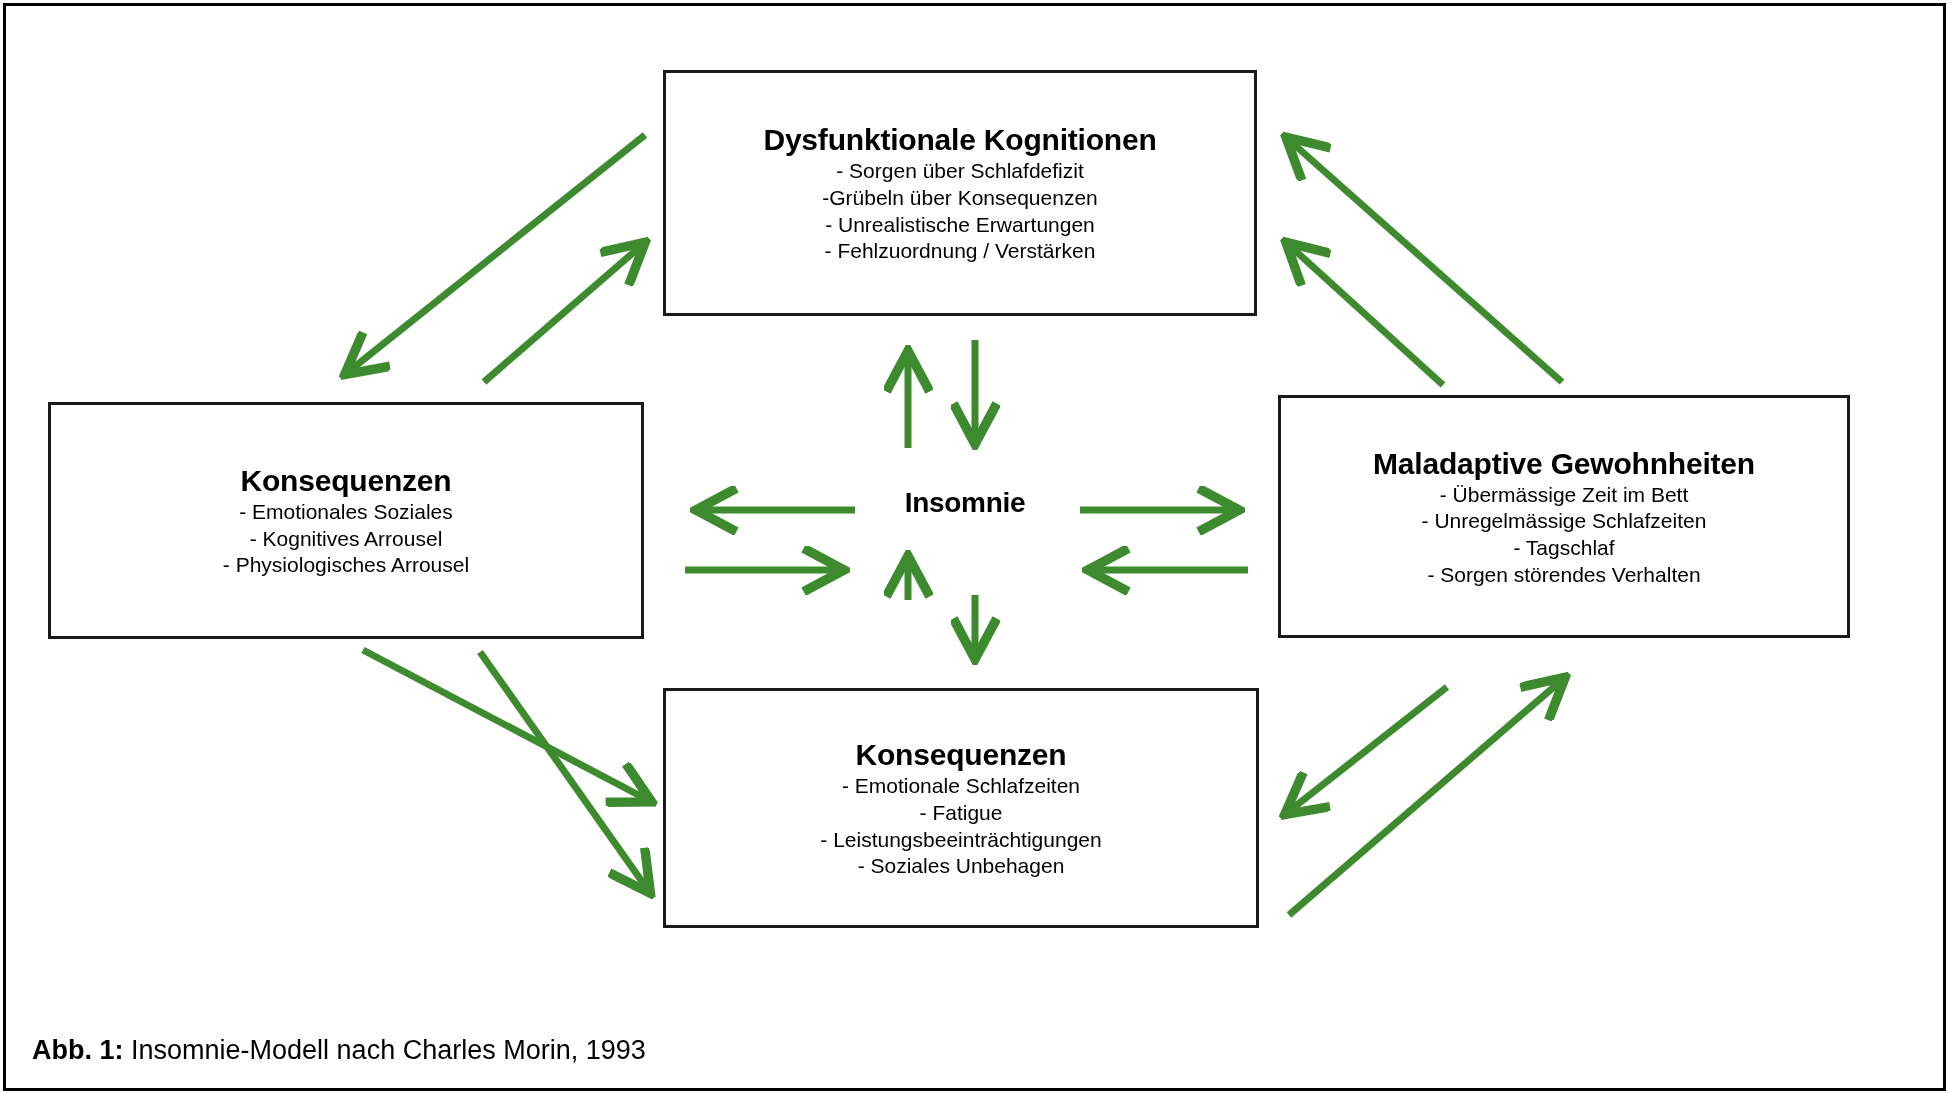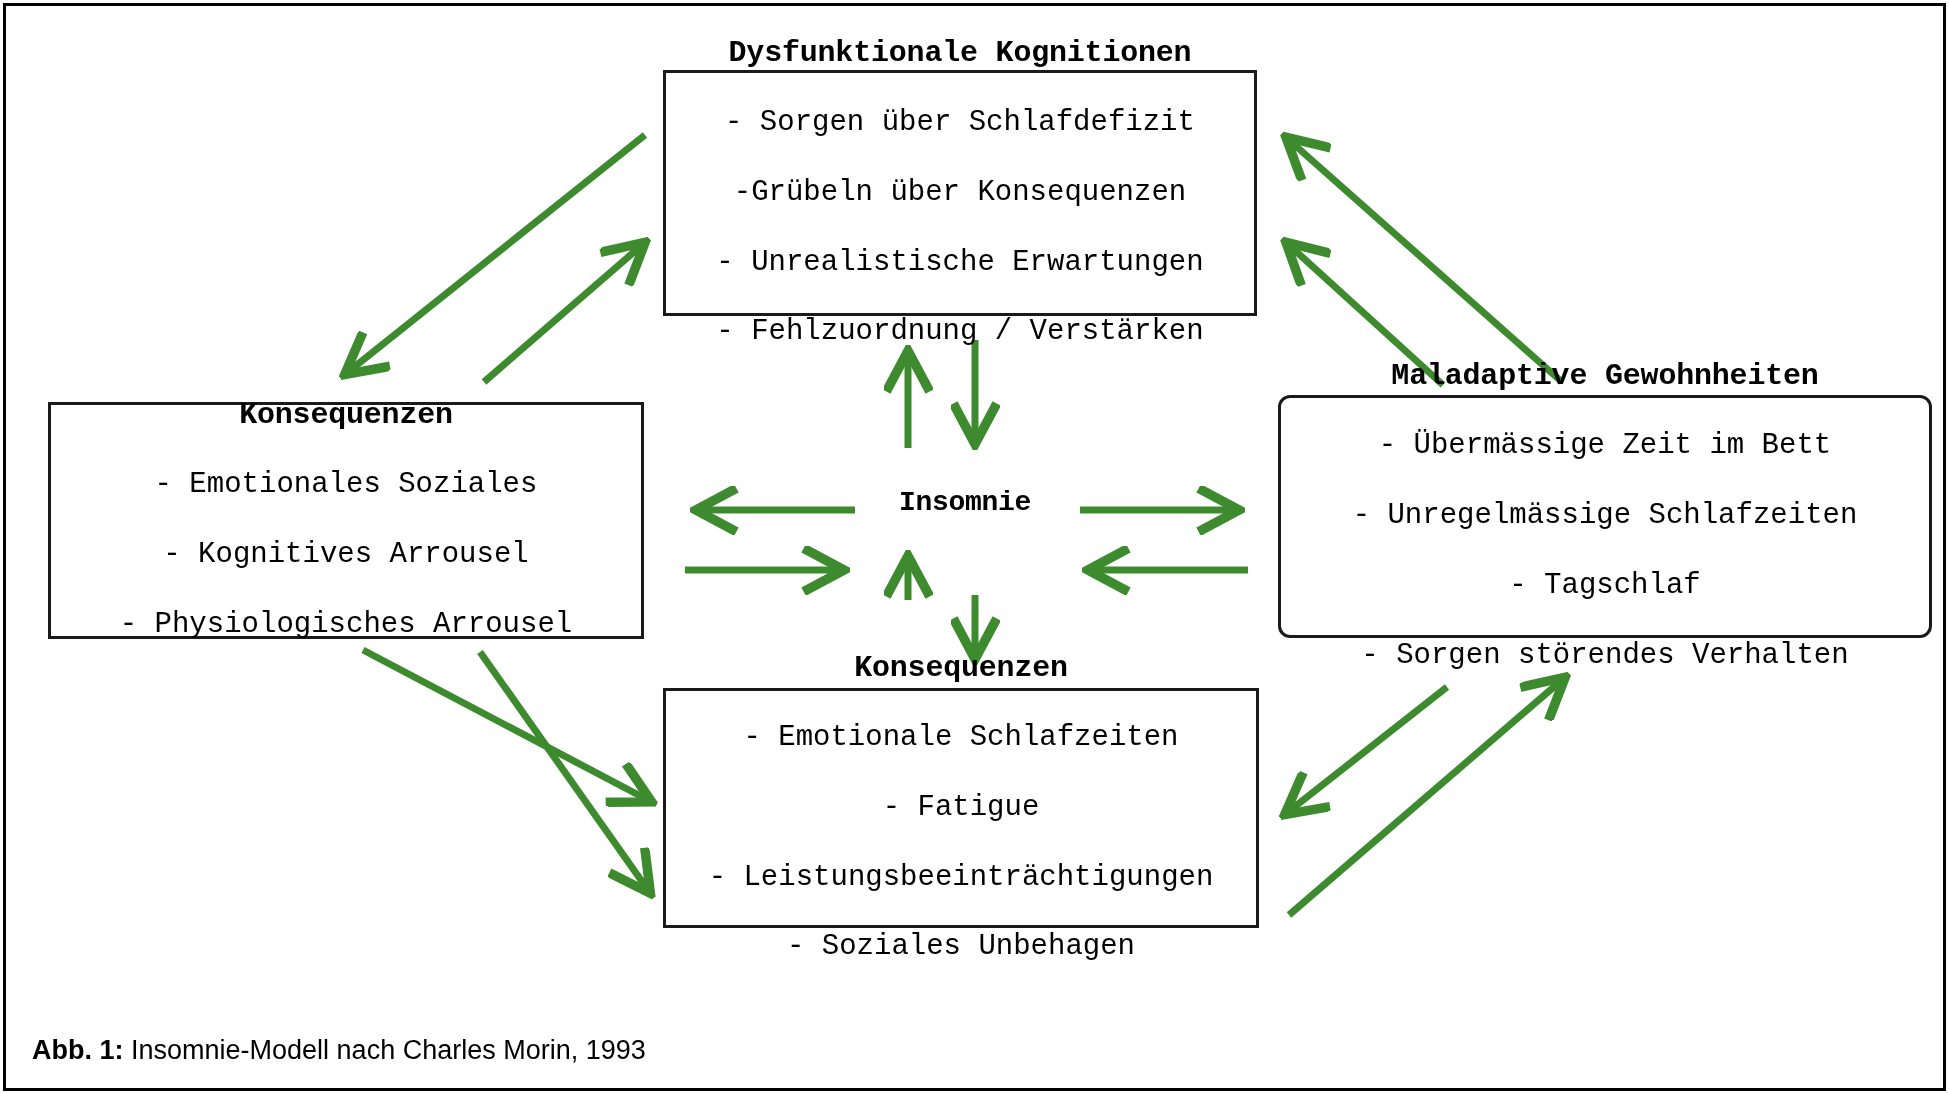--- a/index.html
+++ b/index.html
@@ -27,21 +27,20 @@
     border: 3px solid #000000;
     box-sizing: border-box;
     pointer-events: none;
   }
   .diagram-canvas {
     position: absolute;
     left: 0;
     top: 0;
     width: 1949px;
     height: 1010px;
-    font-family: Liberation Mono, monospace;
   }
   svg.arrow-layer {
     position: absolute;
     left: 0;
     top: 0;
     width: 1949px;
     height: 1010px;
     overflow: visible;
   }
   .node-box {
@@ -59,30 +58,29 @@
   .node-title {
     font-weight: bold;
     font-size: 30px;
     line-height: 1.24;
     color: #000000;
     letter-spacing: -0.2px;
     white-space: nowrap;
   }
   .node-item {
     font-weight: normal;
-    font-size: 29px;
+    font-size: 21px;
     line-height: 1.27;
     color: #000000;
     white-space: nowrap;
-    margin-top: 33px;
   }
   
   #box-top    { left: 663px;  top: 70px;  width: 594px;  height: 246px; }
   #box-left   { left: 48px;   top: 402px; width: 596px;  height: 237px; }
-  #box-right  { left: 1278px; top: 395px; width: 654px;  height: 243px; border-radius: 12px; }
+  #box-right  { left: 1278px; top: 395px; width: 572px;  height: 243px; }
   #box-bottom { left: 663px;  top: 688px; width: 596px;  height: 240px; }
 
   .center-label {
     position: absolute;
     left: 820px;
     top: 487px;
     width: 290px;
     text-align: center;
     font-size: 28px;
     font-weight: bold;

